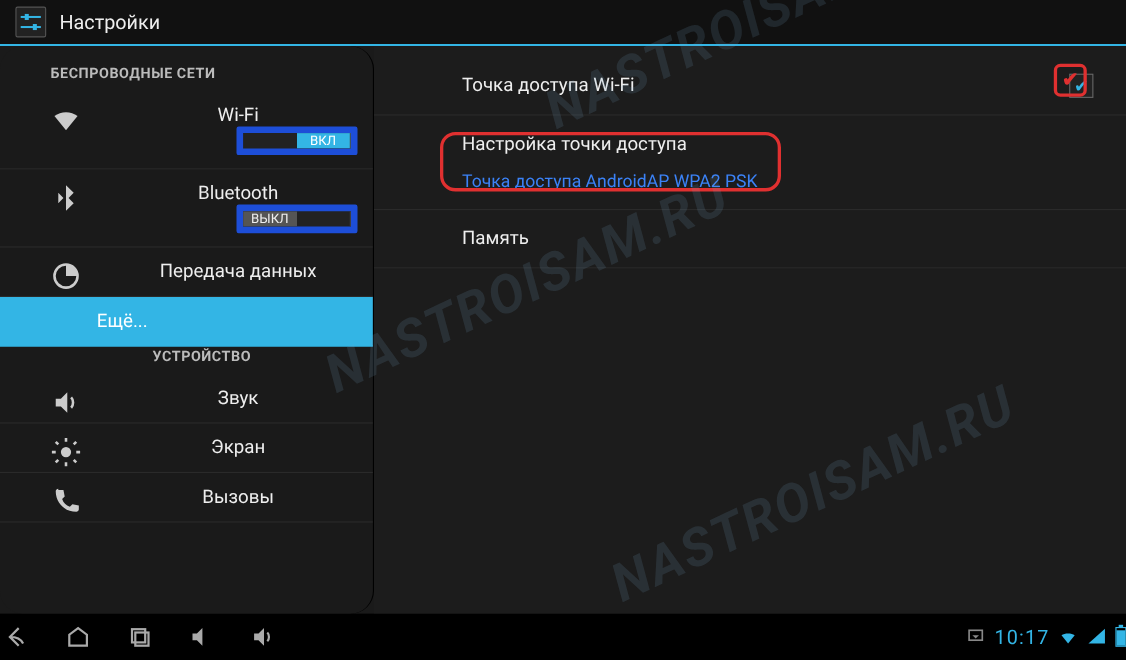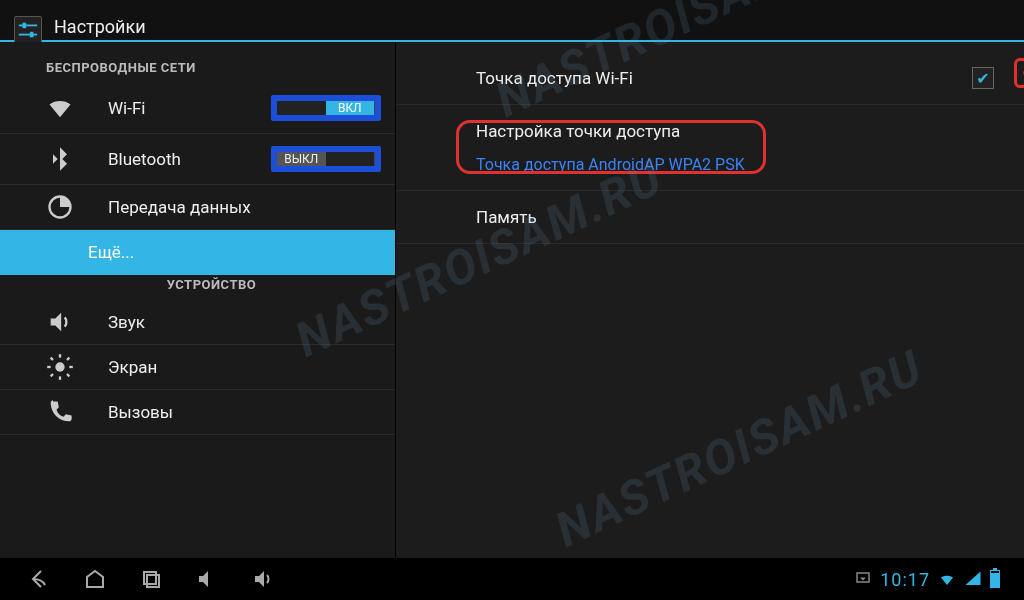--- a/index.html
+++ b/index.html
@@ -21,45 +21,47 @@
     transform: rotate(-25deg);
     pointer-events: none;
     white-space: nowrap;
     font-style: italic;
     z-index: 50;
   }
   
   .header {
     height: 42px;
     display: flex;
-    padding: 16px 14px;
+    align-items: center;
+    padding: 1px 14px;
     border-bottom: 2px solid #33b5e5;
     background: #111;
   }
   .app-icon {
     width: 28px; height: 28px;
     margin-right: 12px;
     display: flex; align-items: center; justify-content: center;
     background: #222;
     border: 1px solid #555;
     border-radius: 2px;
   }
   .app-icon svg { width: 22px; height: 22px; }
   .app-title { font-size: 18px; color: #eee; }
   
   .main {
     display: flex;
     height: 516px; 
     background: #1a1a1a;
   }
   .sidebar {
-    width: 396px;
+    width: 340px;
     background: #1a1a1a;
     overflow-y: auto;
     border-right: 1px solid #000;
+    border-radius: 21px;
   }
   .section-header {
     padding: 18px 18px 8px 46px;
     font-size: 13px;
     font-weight: 700;
     color: #bbb;
     letter-spacing: 0.5px;
   }
   .section-header.tight { padding-top: 2px; text-align: center; }
   .list-item {
@@ -71,21 +73,21 @@
     color: #eee;
     cursor: pointer;
     position: relative;
   }
   .list-item .icon-slot {
     position: absolute;
     left: 46px;
     width: 28px; height: 28px;
     display: flex; align-items: center; justify-content: center;
   }
-  .list-item.with-icon { padding-left: 108px; }
+  .list-item.with-icon { padding-left: 108px; flex-direction: column; }
   .list-item.selected {
     background: #33b5e5;
     color: #fff;
     border-bottom-color: #33b5e5;
   }
   .list-item.indent { padding-left: 88px; }
   .toggle {
     margin-left: auto;
     width: 110px; height: 26px;
     border: 6px solid #1d4ed8;
@@ -150,21 +152,21 @@
     transform: translate(-50%, -55%);
   }
   
   .navbar {
     position: absolute;
     bottom: 0; left: 0; right: 0;
     height: 42px;
     background: #000;
     display: flex;
     align-items: center;
-    padding: 0 24px;
+    padding: 0 0;
   }
   .nav-left { display: flex; align-items: center; gap: 26px; }
   .nav-btn {
     width: 30px; height: 30px;
     display: flex; align-items: center; justify-content: center;
     color: #888;
     cursor: pointer;
   }
   .nav-btn svg { width: 24px; height: 24px; }
   .nav-right {

